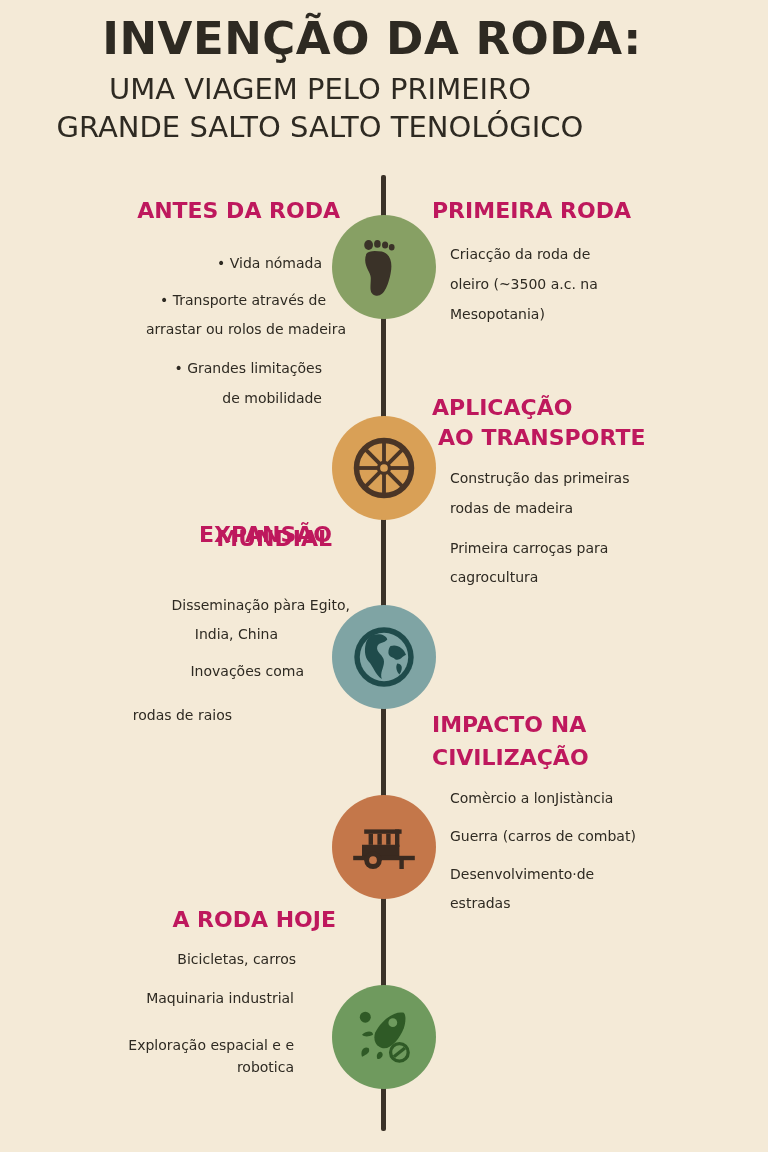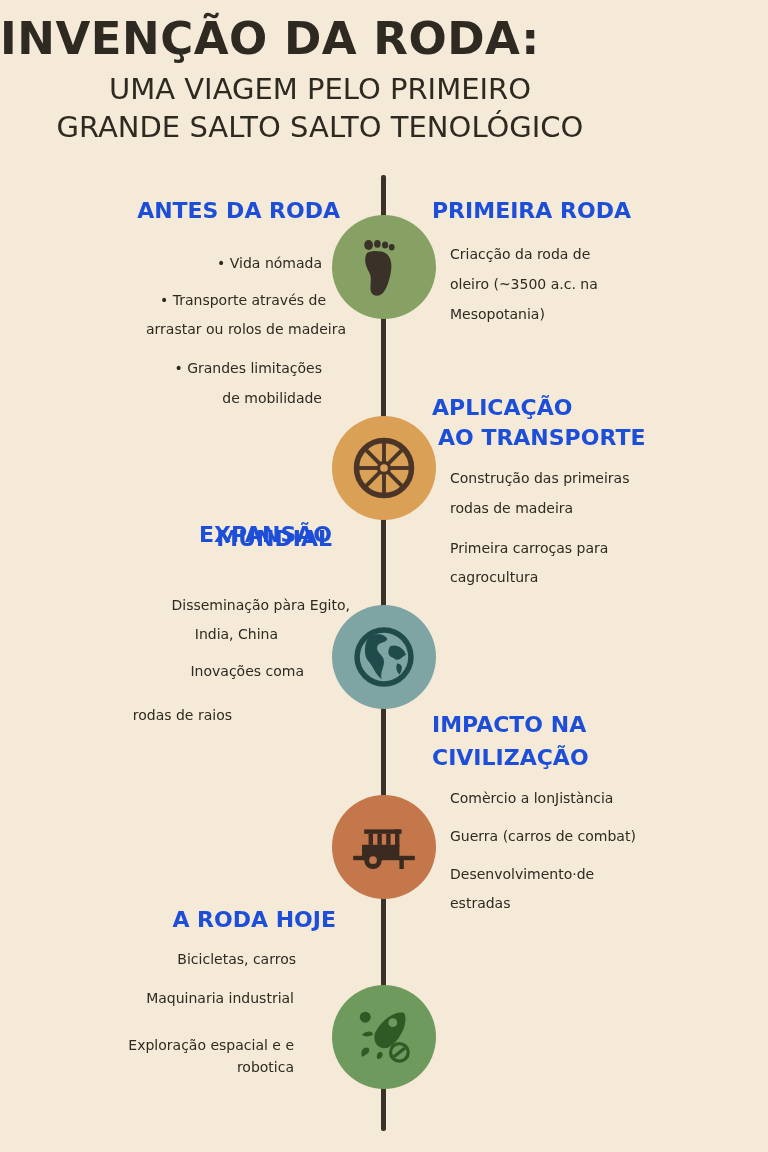--- a/index.html
+++ b/index.html
@@ -6,41 +6,41 @@
   html, body { width:768px; height:1152px; }
   body {
     background:#f4ead7;
     font-family:"DejaVu Sans", "Liberation Sans", sans-serif;
     color:#2e2a22;
     position:relative;
     overflow:hidden;
   }
   .title {
     position:absolute; left:0; width:744px; top:12px;
-    text-align:left; font-weight:bold; font-size:45px; letter-spacing:0.5px;
+    text-align:center; font-weight:bold; font-size:45px; letter-spacing:0.5px;
     color:#2e2a22;
   }
   .subtitle {
     position:absolute; left:0; width:640px; text-align:center;
     font-size:29px; color:#2e2a22;
   }
   .sub1 { top:72px; }
   .sub2 { top:110px; }
   .timeline-line {
     position:absolute; left:381px; top:175px; width:5px; height:956px;
     background:#3a3228; border-radius:2px;
   }
   .node {
     position:absolute; width:104px; height:104px; border-radius:50%;
     left:332px; display:flex; align-items:center; justify-content:center;
   }
   .node svg { width:66px; height:66px; }
   .heading {
     position:absolute; font-weight:bold; font-size:22px; line-height:31px;
-    color:#1d4ed8;
+    color:#be185d;
   }
   .text {
     position:absolute; font-size:14px; line-height:29px; color:#2e2a22;
   }
   .right { text-align:left; }
   .left { text-align:right; }
 </style>
 </head>
 <body>
 

